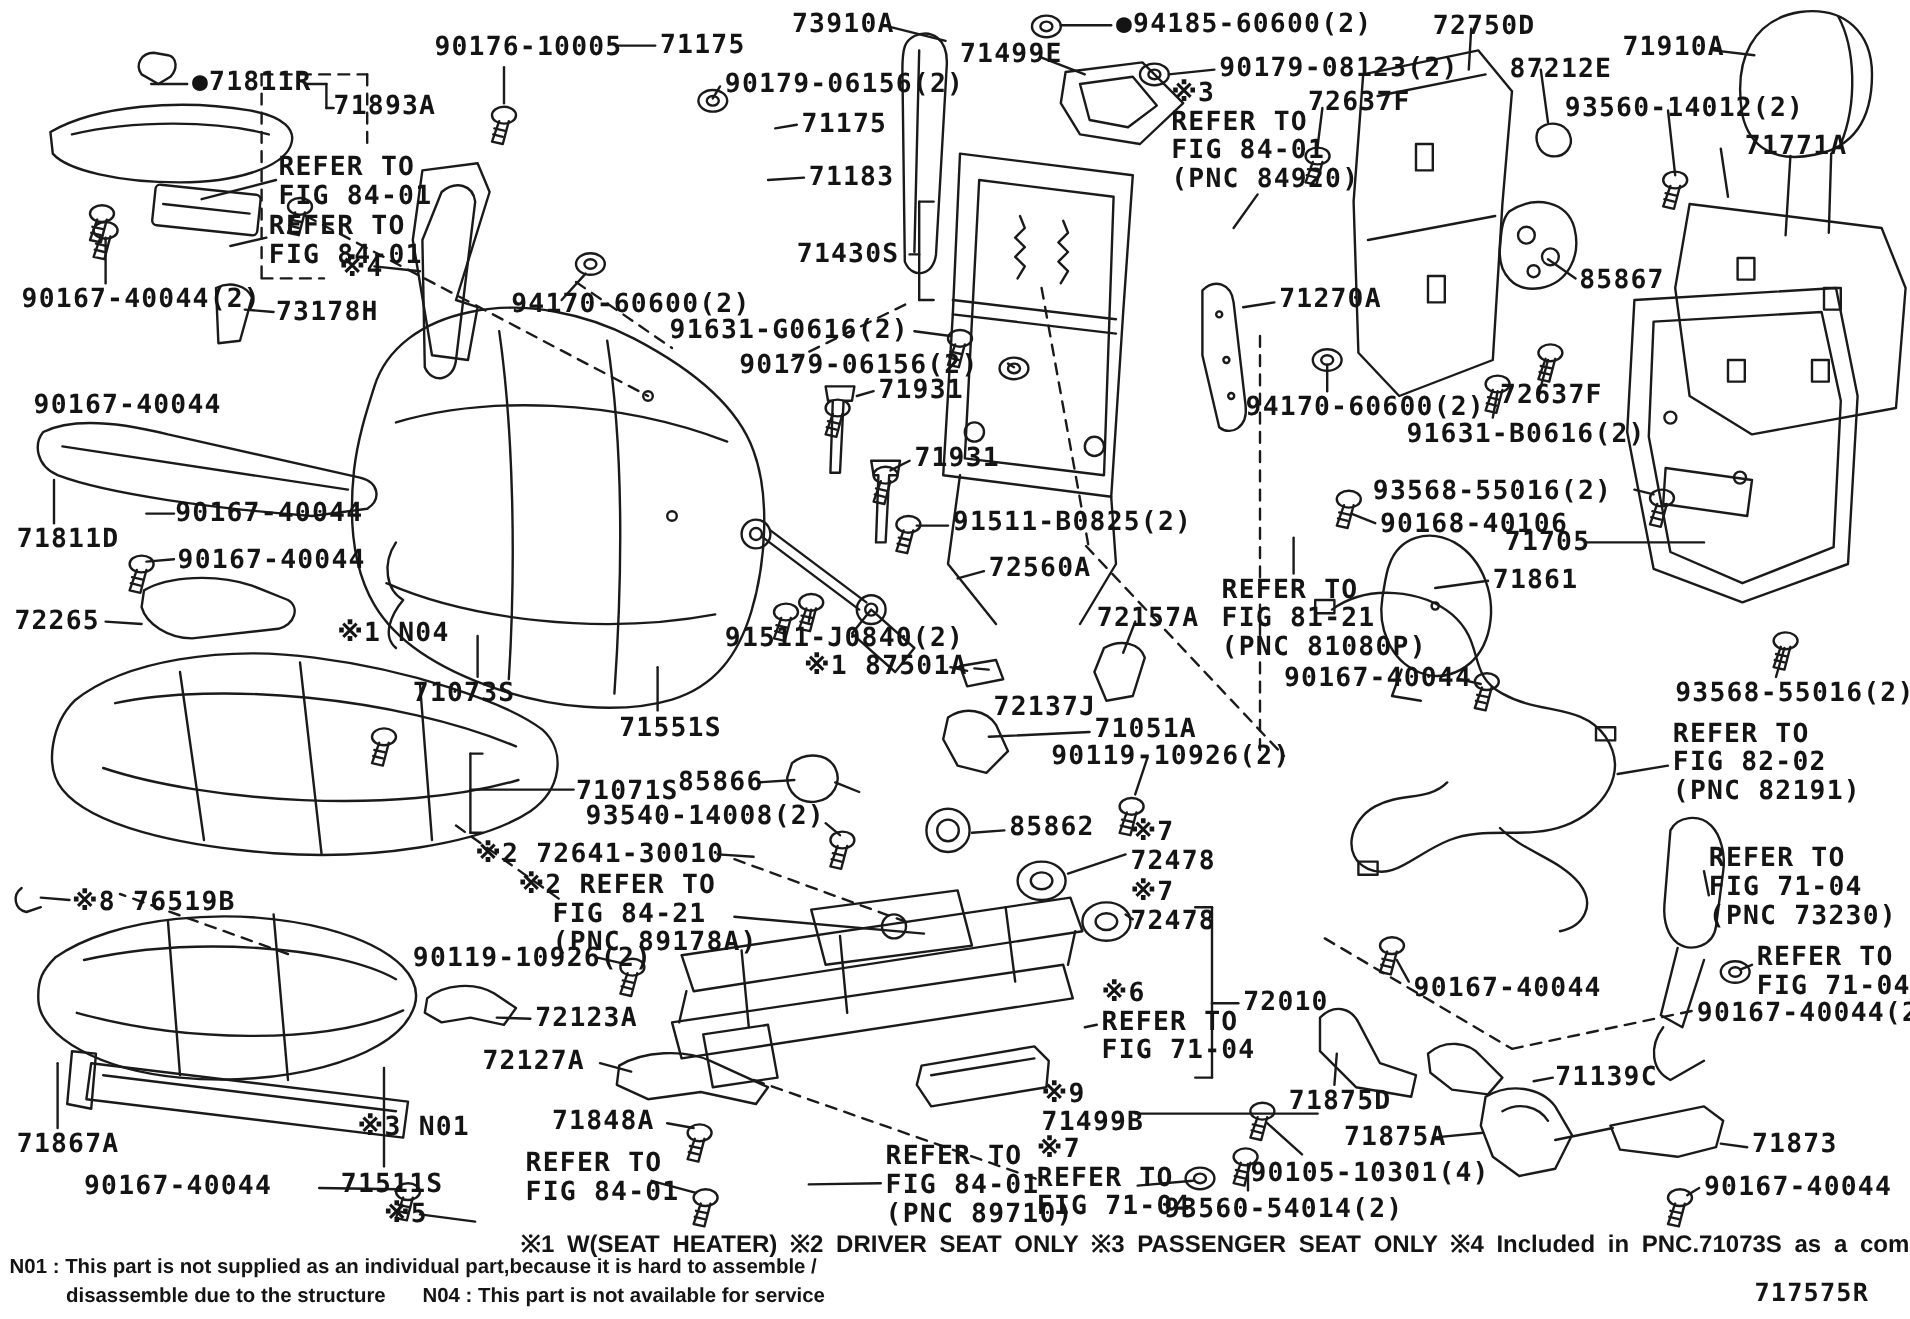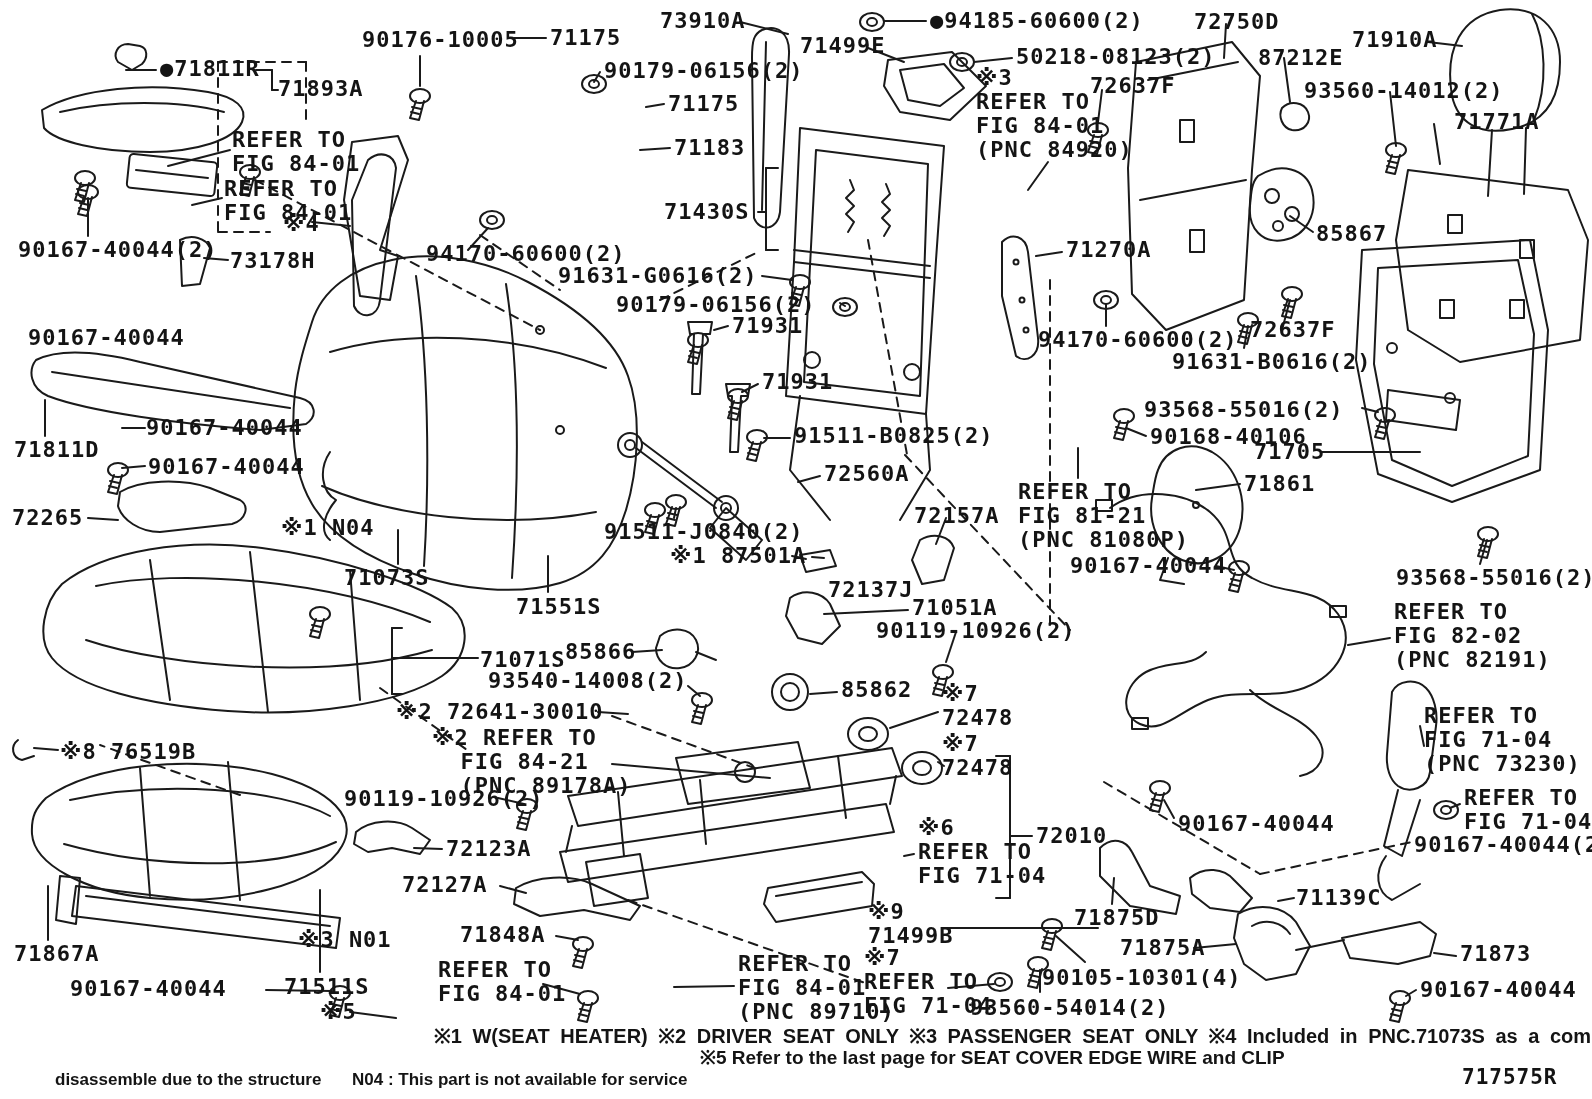--- a/index.html
+++ b/index.html
@@ -388,21 +388,21 @@
       <div class="plabel" style="left: 284px; top: 975px;">71511S</div>
       <div class="plabel" style="left: 298px; top: 928px;">※3 N01</div>
       <div class="plabel" style="left: 362px; top: 28px;">90176-10005</div>
       <div class="plabel" style="left: 550px; top: 26px;">71175</div>
       <div class="plabel" style="left: 604px; top: 59px;">90179-06156(2)</div>
       <div class="plabel" style="left: 668px; top: 92px;">71175</div>
       <div class="plabel" style="left: 674px; top: 136px;">71183</div>
       <div class="plabel" style="left: 660px; top: 9px;">73910A</div>
       <div class="plabel" style="left: 800px; top: 34px;">71499E</div>
       <div class="plabel" style="left: 930px; top: 9px;">●94185-60600(2)</div>
-      <div class="plabel" style="left: 1016px; top: 45px;">50218-08123(2)</div>
+      <div class="plabel" style="left: 1016px; top: 45px;">90179-08123(2)</div>
       <div class="plabel" style="left: 976px; top: 66px;">※3
 REFER TO
 FIG 84-01
 (PNC 84920)</div>
       <div class="plabel" style="left: 1090px; top: 74px;">72637F</div>
       <div class="plabel" style="left: 1194px; top: 10px;">72750D</div>
       <div class="plabel" style="left: 1258px; top: 46px;">87212E</div>
       <div class="plabel" style="left: 1304px; top: 79px;">93560-14012(2)</div>
       <div class="plabel" style="left: 1352px; top: 28px;">71910A</div>
       <div class="plabel" style="left: 1406px; top: 110px; margin-left: 48px;">71771A</div>
@@ -464,17 +464,17 @@
 71499B</div>
       <div class="plabel" style="left: 864px; top: 946px;">※7
 REFER TO
 FIG 71-04</div>
       <div class="plabel" style="left: 738px; top: 952px;">REFER TO
 FIG 84-01
 (PNC 89710)</div>
     </div>
 
   <div class="note" style="left:434px;top:1022px;font-size:20px;word-spacing:5px;">※1 W(SEAT HEATER) ※2 DRIVER SEAT ONLY ※3 PASSENGER SEAT ONLY ※4 Included in PNC.71073S as a component</div>
+  <div class="note" style="left:8px;top:1046px;font-size:17px;">N01 : This part is not supplied as an individual part,because it is hard to assemble /</div>
   <div class="note" style="left:55px;top:1070px;font-size:17px;">disassemble due to the structure</div>
   <div class="note" style="left:352px;top:1070px;font-size:17px;">N04 : This part is not available for service</div>
-  <div class="note" style="left:700px;top:1044px;font-size:19px;">※5 Refer to the last page for SEAT COVER EDGE WIRE and CLIP</div>
   <div class="plabel" style="left:1462px;top:1066px;font-size:21px;">717575R</div>
 </div>
 
 </body></html>

